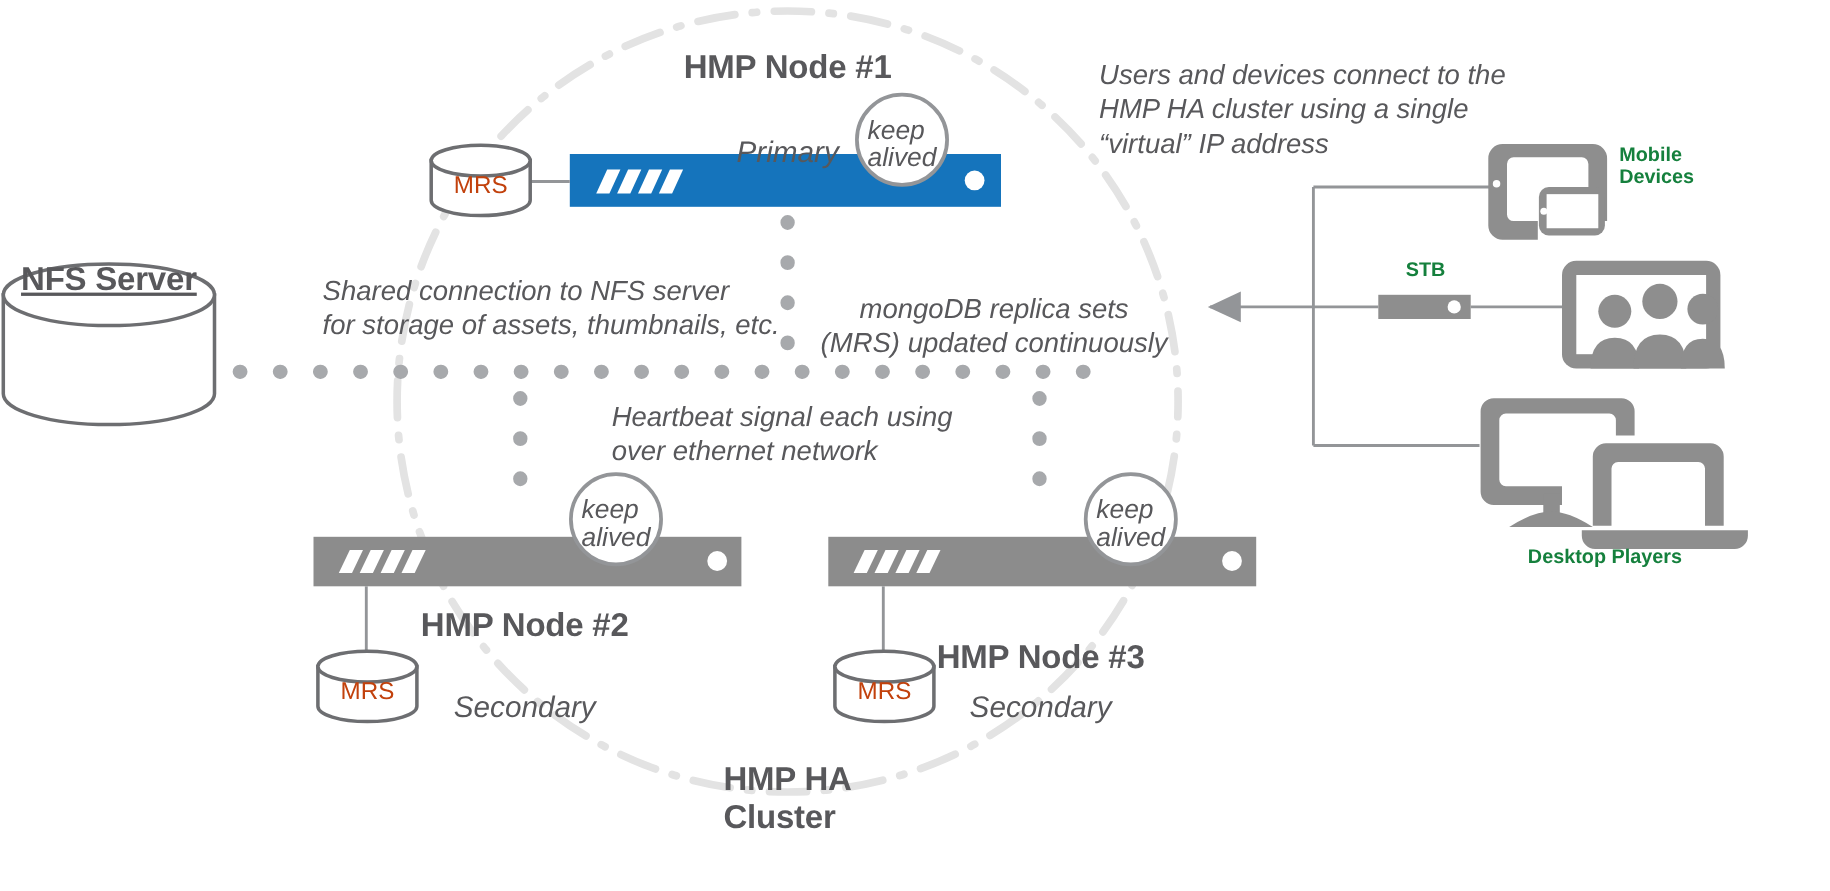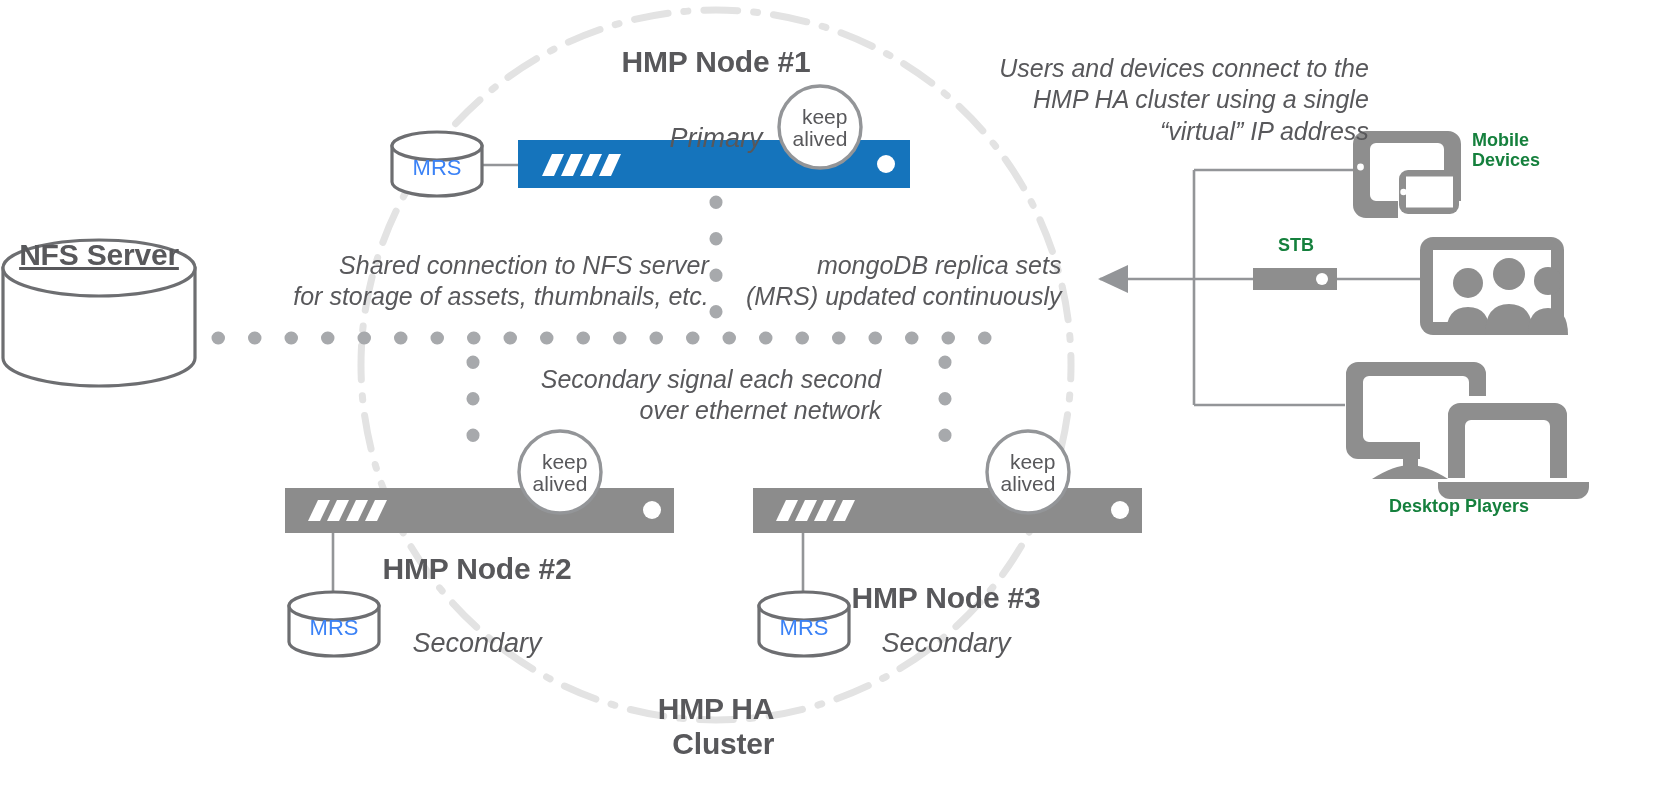--- a/index.html
+++ b/index.html
@@ -51,31 +51,32 @@
     text-align: center;
   }
   .device-label {
     font-weight: bold;
     font-size: 18px;
     color: #15803d;
     line-height: 1.1;
   }
   .mrs-text {
     font-size: 22px;
-    color: #3b82f6;
+    color: #c2410c;
   }
   .keep-text {
-    font-size: 21px;
+    font-style: italic;
+    font-size: 24px;
     color: #58585b;
     line-height: 1.05;
     text-align: center;
   }
   .centered {
     transform: translateX(-50%);
-    text-align: right;
+    text-align: left;
   }
 </style>
 </head>
 <body>
 
 <div id="stage">
 
   <svg id="svg-layer" viewBox="0 0 1664 810" xmlns="http://www.w3.org/2000/svg">
     <defs>
 
@@ -256,27 +257,27 @@
   <div class="lbl keep-text centered" style="left:1028px; top:451px;">
     <div>keep</div>
     <div>alived</div>
   </div>
 
   <div class="lbl note-italic centered" style="left:501px; top:250px;">
     <div>Shared connection to NFS server</div>
     <div>for storage of assets, thumbnails, etc.</div>
   </div>
 
-  <div class="lbl note-italic" style="left:746px; top:250px; text-align:right;">
+  <div class="lbl note-italic" style="left:746px; top:266px; text-align:center;">
     <div>mongoDB replica sets</div>
     <div>(MRS)  updated continuously</div>
   </div>
 
   <div class="lbl note-italic centered" style="left:711px; top:364px;">
-    <div>Secondary signal each second</div>
+    <div>Heartbeat signal each using</div>
     <div>over ethernet network</div>
   </div>
 
   <div class="lbl note-italic centered" style="left:1184px; top:53px;">
     <div>Users and devices connect to the</div>
     <div>HMP HA cluster using a single</div>
     <div>“virtual” IP address</div>
   </div>
 
   <div class="lbl device-label" style="left:1472px; top:131px; text-align:left;">

